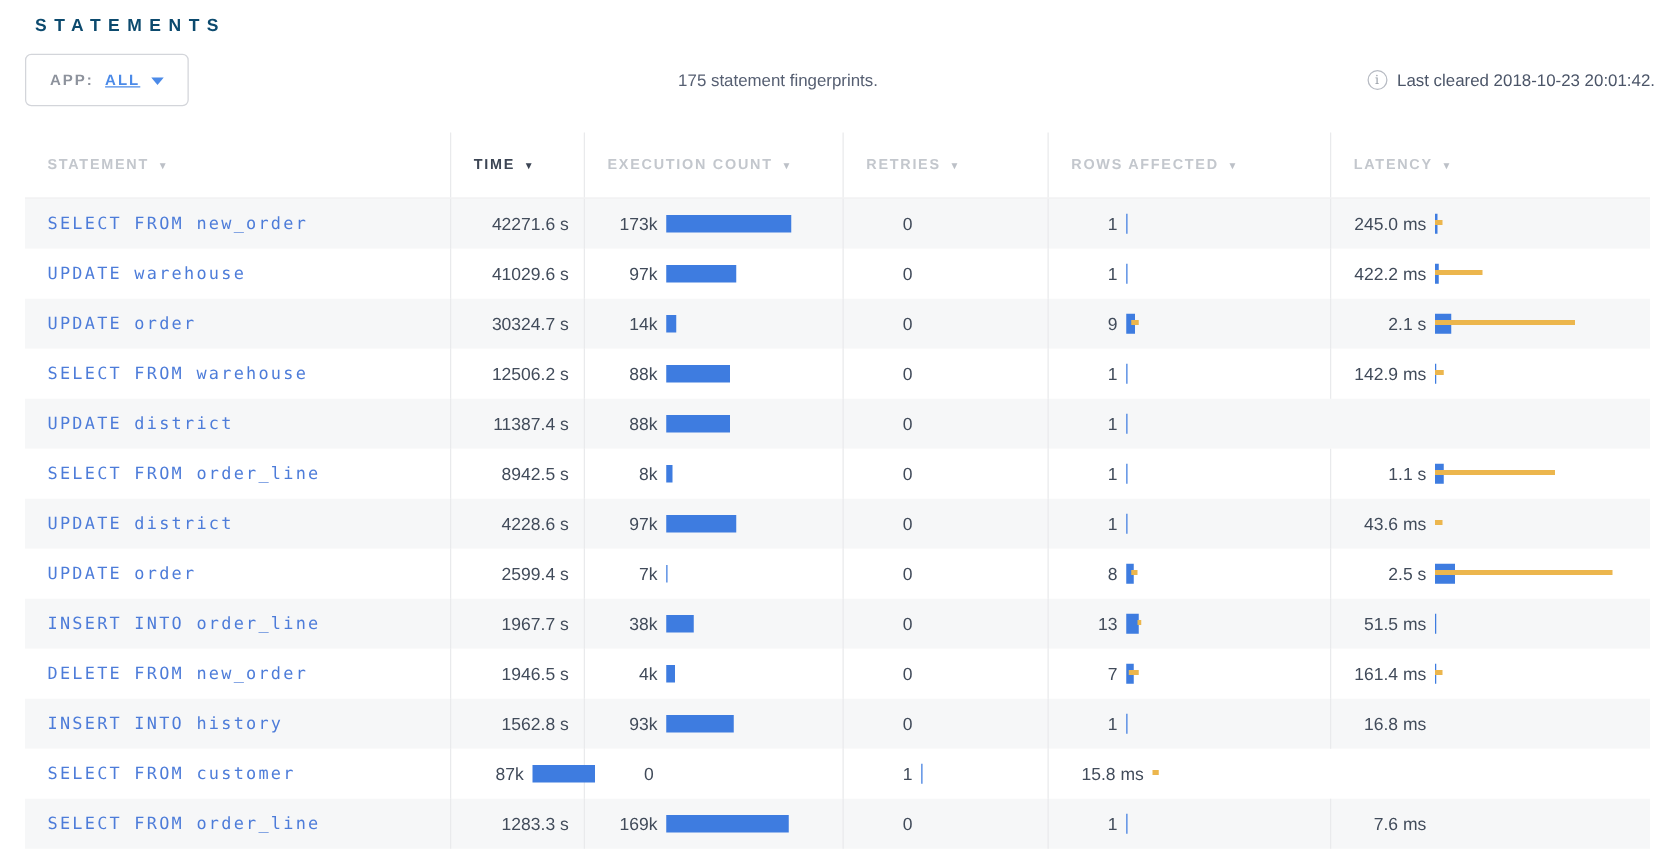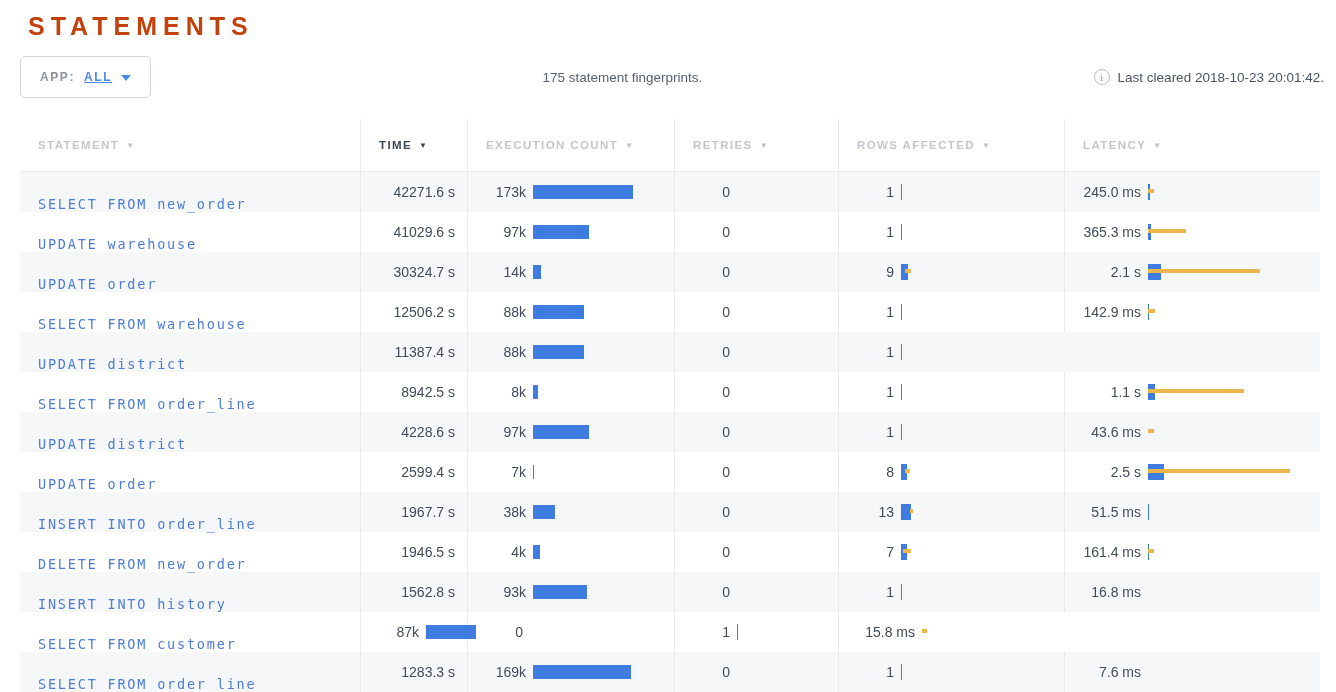--- a/index.html
+++ b/index.html
@@ -1,24 +1,24 @@
 <!DOCTYPE html>
 <html><head>
 <meta charset="utf-8">
 <style>
   * { box-sizing: border-box; margin: 0; padding: 0; }
   html, body { background: #ffffff; width: 1336px; height: 692px; overflow: hidden; }
   body { font-family: "Liberation Sans", sans-serif; color: #414b5a; }
 
   .page-title {
     margin: 12px 0 0 28px;
-    font-size: 25px;
+    font-size: 14px;
     font-weight: 700;
     letter-spacing: 6px;
-    color: #c2410c;
+    color: #0c4a6e;
   }
 
   .controls {
     display: flex;
     align-items: center;
     margin: 15px 12px 0 20px;
     height: 42px;
   }
   .app-filter {
     display: inline-flex;
@@ -97,21 +97,21 @@
   .trow:nth-child(odd) { background: #f6f7f8; }
   .trow:nth-child(even) { background: #ffffff; }
   .cell {
     height: 100%;
     display: flex;
     align-items: center;
     border-left: 1px solid #e9eaec;
     font-size: 14px;
     color: #414b5a;
   }
-  .cell:first-child { border-left: none; align-items: flex-end; }
+  .cell:first-child { border-left: none; }
 
   .c-statement { padding-left: 18px; }
   .stmt-link {
     font-family: "DejaVu Sans Mono", monospace;
     font-size: 13.5px;
     letter-spacing: 1.8px;
     color: #4d7cd9;
     text-decoration: none;
     cursor: pointer;
     white-space: nowrap;
@@ -221,21 +221,21 @@
         <div class="cell c-retries">
           <span class="num">0</span>
         </div>
         <div class="cell c-rows">
           <span class="num">1</span>
           <div class="barbox">
             <div class="bar-blue" style="width: 1px;"></div>
           </div>
         </div>
         <div class="cell c-latency">
-          <span class="num">365.3 ms</span>
+          <span class="num">422.2 ms</span>
           <div class="barbox">
             <div class="bar-blue" style="width: 2.70208px;"></div>
             <div class="bar-yellow" style="left: 0px; width: 37.9021px;"></div>
           </div>
         </div>
       </div>
       <div class="trow">
         <div class="cell c-statement">
           <a class="stmt-link">UPDATE order</a>
         </div>

